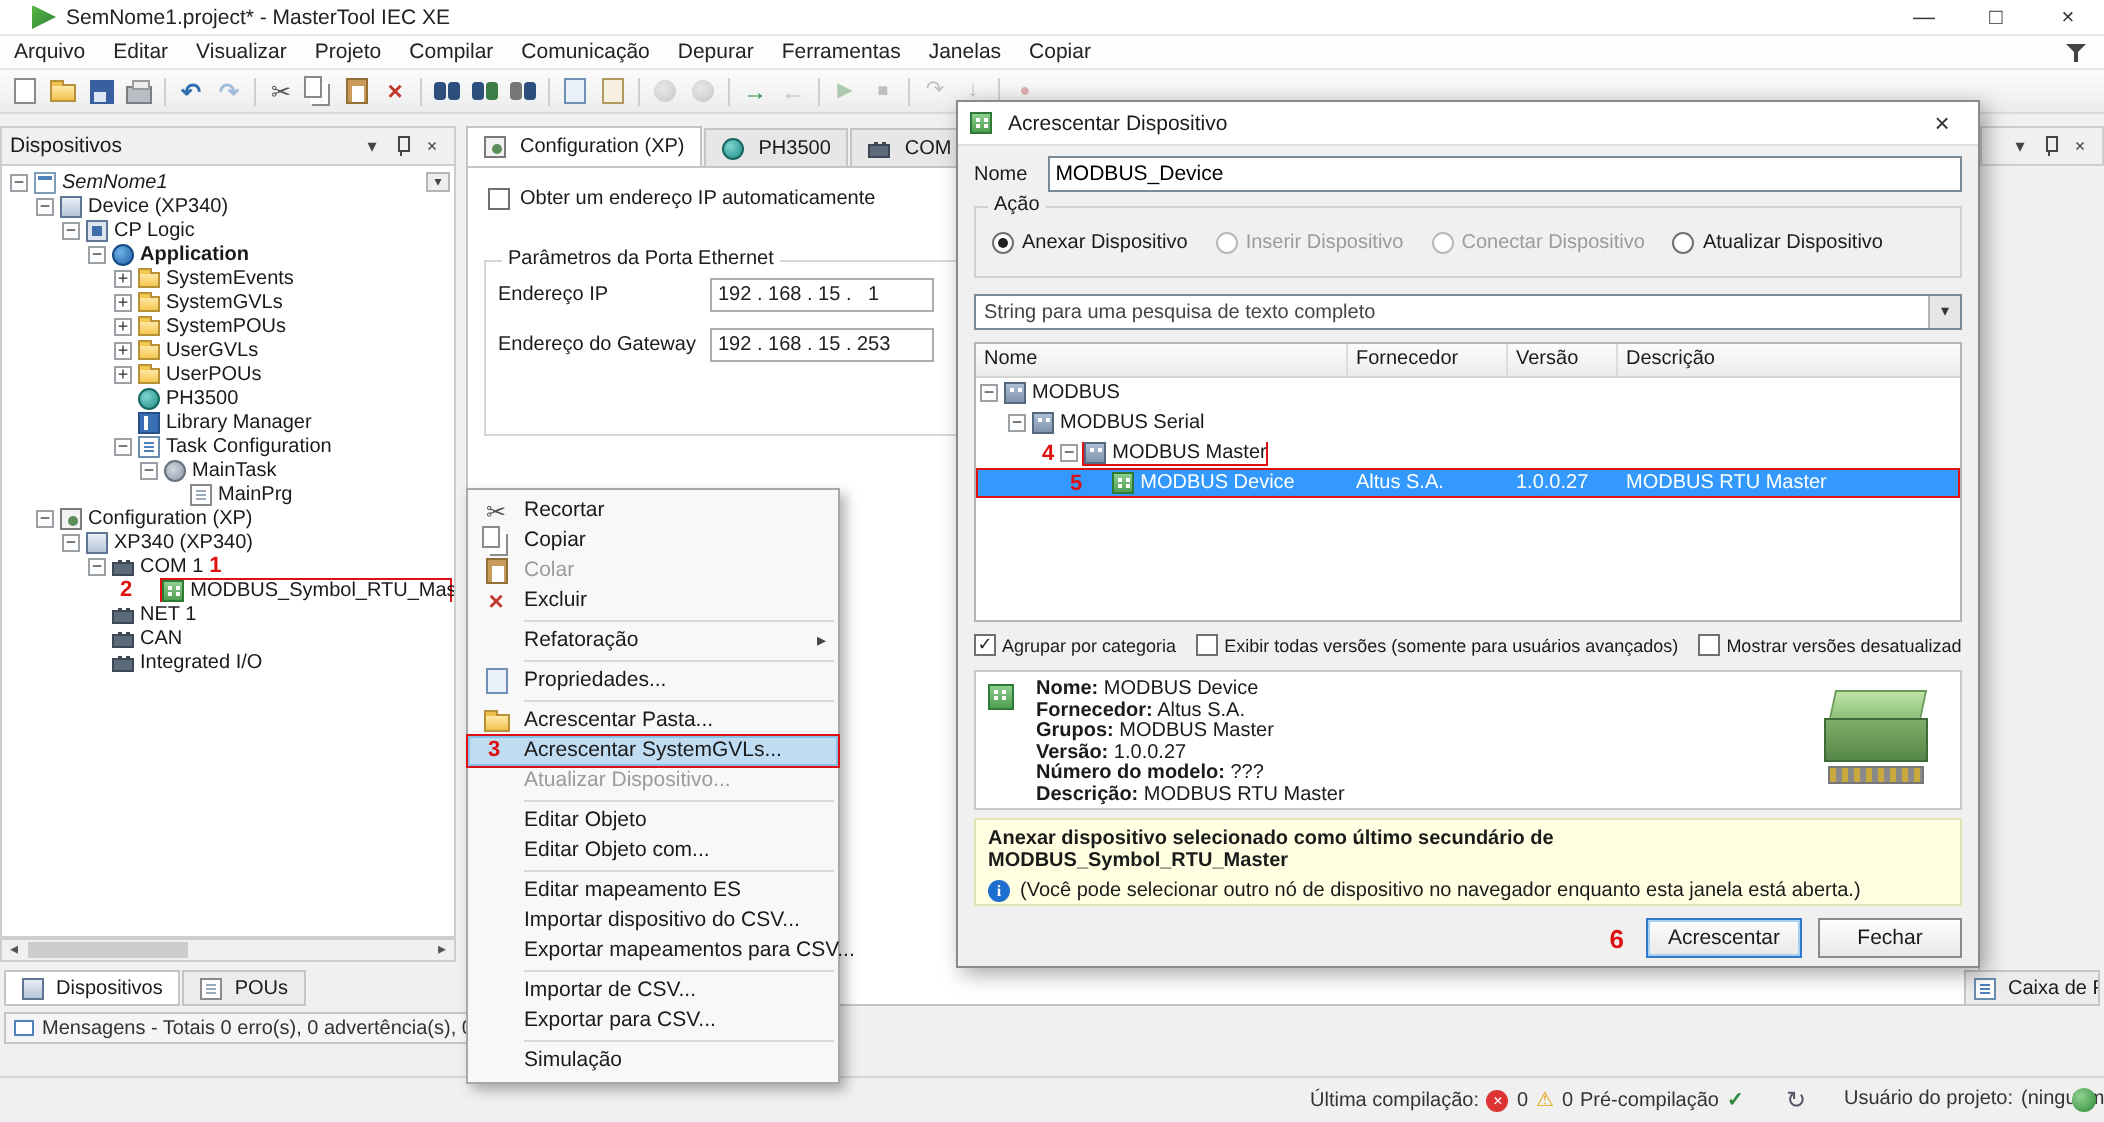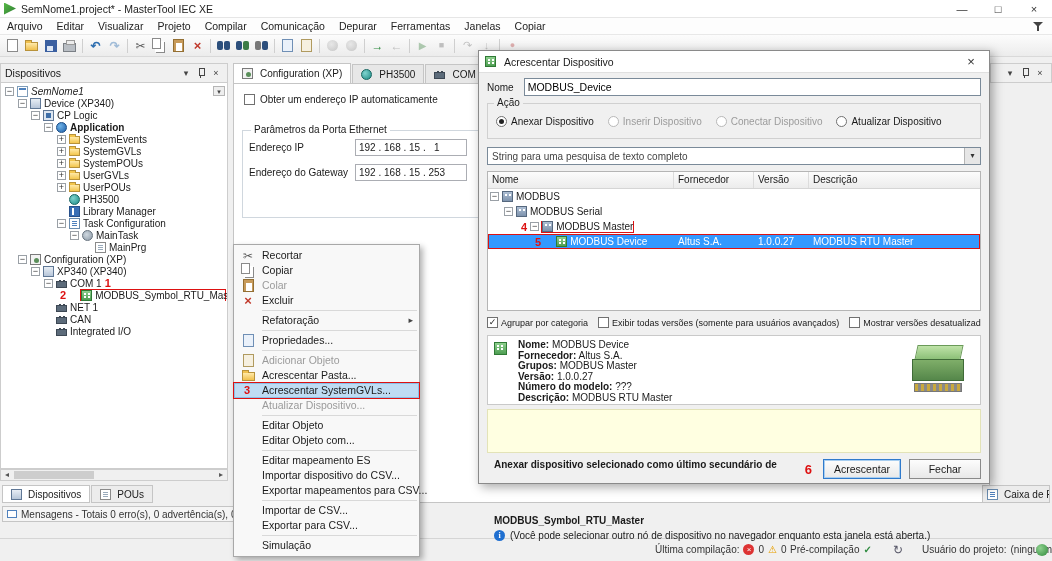--- a/index.html
+++ b/index.html
@@ -1,20 +1,20 @@
 <!DOCTYPE html>
 <html><head>
 <meta charset="utf-8">
 <style>
   *{margin:0;padding:0;box-sizing:border-box;}
   body{font-family:"Liberation Sans",sans-serif;background:#9a9a9a;}
   #screen{position:relative;width:1052px;height:561px;background:#f0f0f0;overflow:hidden;font-size:10.5px;color:#1a1a1a;outline:1px solid #8a8a8a;margin:0 auto;}
 
   
-  #titlebar{position:absolute;left:0;top:0;width:100%;height:18px;background:#fff;display:flex;align-items:center;padding-left:4px;border-bottom:1px solid #e6e6e6;}
+  #titlebar{position:absolute;left:0;top:0;width:100%;height:18px;background:#fff;display:flex;align-items:center;padding-left:16px;border-bottom:1px solid #e6e6e6;}
   .app-icon{width:12px;height:12px;background:linear-gradient(135deg,#57b847,#2e7d32);clip-path:polygon(0 0,100% 50%,0 100%);margin-right:5px;flex:none;}
   .title-text{font-size:10.5px;color:#222;}
   .win-controls{margin-left:auto;display:flex;height:100%;}
   .win-btn{width:36px;text-align:center;font-size:11px;line-height:18px;color:#333;cursor:default;}
 
   
   #menubar{position:absolute;left:0;top:18px;width:100%;height:17px;background:#fdfdfd;border-bottom:1px solid #e8e8e8;display:flex;align-items:center;}
   #menubar-items{display:flex;height:100%;}
   .menu-item{padding:0 7px;line-height:17px;color:#222;}
   .funnel{margin-left:auto;margin-right:8px;width:11px;height:11px;position:relative;flex:none;}
@@ -163,21 +163,21 @@
   .cb-bar{position:absolute;left:0;right:0;top:240px;display:flex;gap:10px;font-size:9px;white-space:nowrap;overflow:hidden;align-items:center;}
   .cbx{display:flex;align-items:center;gap:3px;}
   .info-panel{position:absolute;left:0;right:0;top:258px;height:70px;background:#fff;border:1px solid #c9c9c9;}
   .info-ic{position:absolute;left:6px;top:6px;width:13px;height:13px;}
   .info-fields{position:absolute;left:30px;top:4px;line-height:10.5px;}
   .device-image{position:absolute;right:12px;top:7px;width:58px;height:56px;}
   .di-top{position:absolute;left:6px;top:2px;width:46px;height:15px;background:linear-gradient(#bfe3a8,#8cc078);border:1px solid #6a9a58;transform:skewX(-12deg);}
   .di-board{position:absolute;left:2px;top:16px;width:52px;height:22px;background:linear-gradient(#7fae69,#55874a);border:1px solid #3f6b37;}
   .di-pins{position:absolute;left:4px;top:40px;width:48px;height:9px;background:repeating-linear-gradient(90deg,#c9a93e 0 3px,#8a8a8a 3px 6px);border:1px solid #777;}
   .note{position:absolute;left:0;right:0;top:332px;height:44px;background:#ffffe1;border:1px solid #e3e3b8;padding:4px 6px;}
-  .note-l1,.note-l2{font-weight:bold;margin-top:45px;}
+  .note-l1,.note-l2{font-weight:bold;}
   .note-hint{display:flex;align-items:center;gap:5px;margin-top:4px;}
   .info-ic2{width:11px;height:11px;border-radius:50%;background:#1f6fd0;color:#fff;font-size:8px;font-weight:bold;text-align:center;line-height:11px;font-family:"Liberation Serif",serif;flex:none;}
   .dlg-buttons{position:absolute;right:0;top:382px;display:flex;align-items:center;gap:8px;}
   .dlg-btn{min-width:72px;height:20px;border:1px solid #8a8a8a;background:linear-gradient(#fdfdfd,#e8e8e8);display:flex;align-items:center;justify-content:center;padding:0 10px;font-size:10.5px;}
   .dlg-btn.primary{border:1px solid #2f7acc;box-shadow:inset 0 0 0 1px #a8cef0;}
   .dlg-buttons .ann{font-size:13px;}
 
   
   #right-dock{position:absolute;left:990px;top:63px;width:62px;height:440px;background:#f0f0f0;}
   #right-dock .panel-header{justify-content:flex-end;}
@@ -526,23 +526,20 @@
       <div class="cm-item"><span class="cm-icon">
           <span class="tbg tbg-delete">×</span>
         </span><span class="cm-label">Excluir</span></div>
       <div class="cm-sep"></div>
       <div class="cm-item"><span class="cm-label">Refatoração</span><span class="cm-arrow">▸</span></div>
       <div class="cm-sep"></div>
       <div class="cm-item"><span class="cm-icon">
           <span class="tbi tbi-doc"></span>
         </span><span class="cm-label">Propriedades...</span></div>
       <div class="cm-sep"></div>
-      <div class="cm-item dis"><span class="cm-icon">
-          <span class="tbi tbi-doc2"></span>
-        </span><span class="cm-label">Adicionar Objeto</span></div>
       <div class="cm-item"><span class="cm-icon">
           <span class="tbi tbi-folder"></span>
         </span><span class="cm-label">Acrescentar Pasta...</span></div>
       <div class="cm-item hl redbox"><span class="ann cm-ann">3</span><span class="cm-label">Acrescentar SystemGVLs...</span></div>
       <div class="cm-item dis"><span class="cm-label">Atualizar Dispositivo...</span></div>
       <div class="cm-sep"></div>
       <div class="cm-item"><span class="cm-label">Editar Objeto</span></div>
       <div class="cm-item"><span class="cm-label">Editar Objeto com...</span></div>
       <div class="cm-sep"></div>
       <div class="cm-item"><span class="cm-label">Editar mapeamento ES</span></div>

